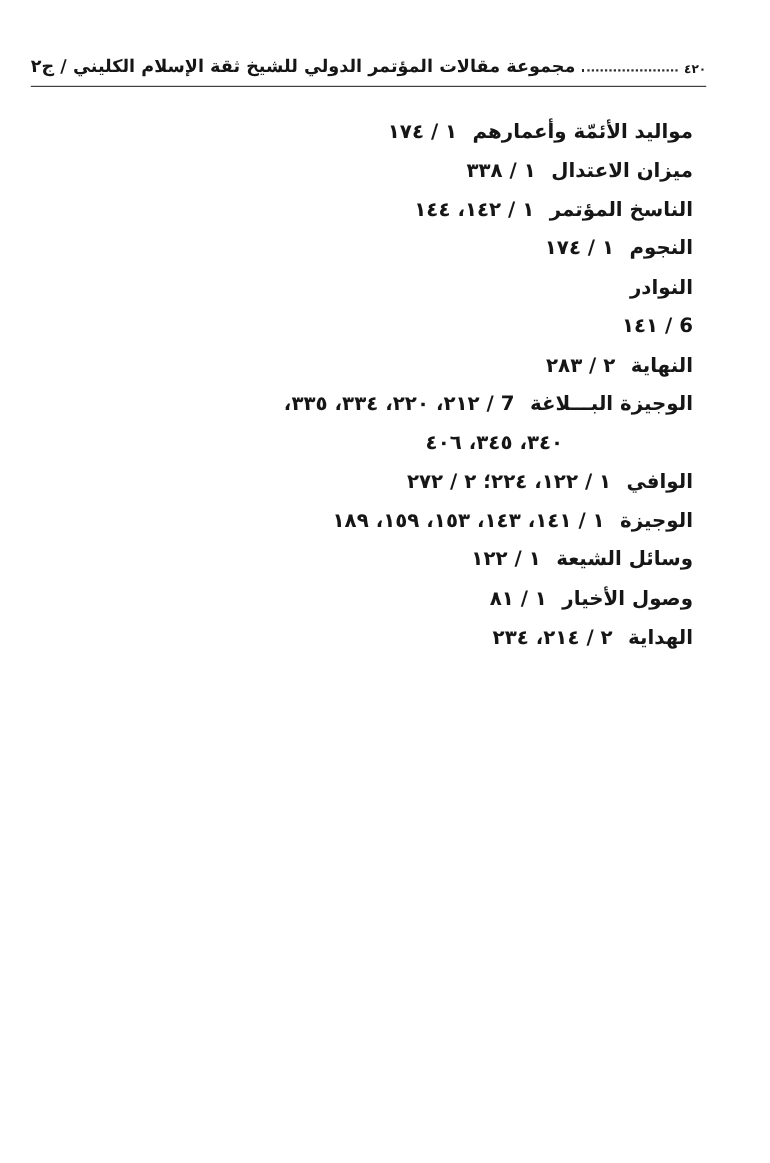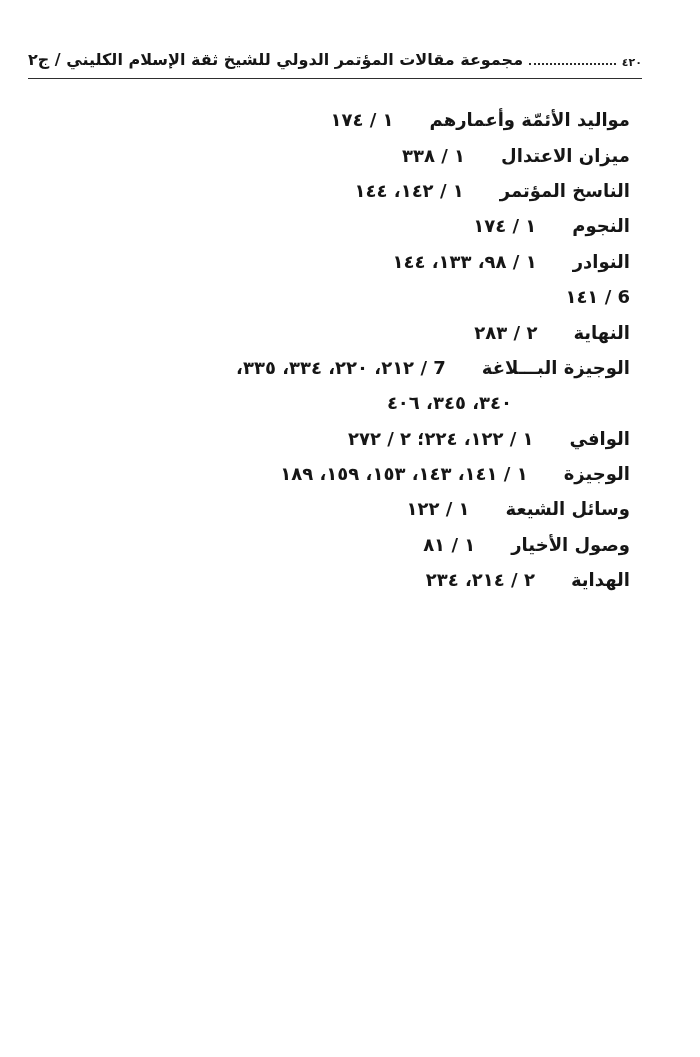--- a/index.html
+++ b/index.html
@@ -45,21 +45,21 @@
   }
   .entry-row {
     display: flex;
     align-items: center;
     column-gap: 14px;
     height: 35.4px;
     font-size: 18px;
     font-weight: bold;
     white-space: nowrap;
   }
-  .entry-title { white-space: nowrap; margin-left: 22px; }
+  .entry-title { white-space: nowrap; }
   .entry-refs  { white-space: nowrap; }
   .continuation { padding-right: 118px; }
 </style>
 </head>
 <body>
 
 <div class="page">
 
   <div class="header">
     <span class="page-number">٤٢٠</span>
@@ -84,21 +84,20 @@
       <span class="entry-refs">١ / ١٤٢، ١٤٤</span>
     </div>
 
     <div class="entry-row">
       <span class="entry-title">النجوم</span>
       <span class="entry-refs">١ / ١٧٤</span>
     </div>
 
     <div class="entry-row">
       <span class="entry-title">النوادر</span>
-      <span class="entry-refs">١ / ٩٨، ١٣٣، ١٤٤</span>
     </div>
 
     <div class="entry-row">
       <span class="entry-refs">6 / ١٤١</span>
     </div>
 
     <div class="entry-row">
       <span class="entry-title">النهاية</span>
       <span class="entry-refs">٢ / ٢٨٣</span>
     </div>

